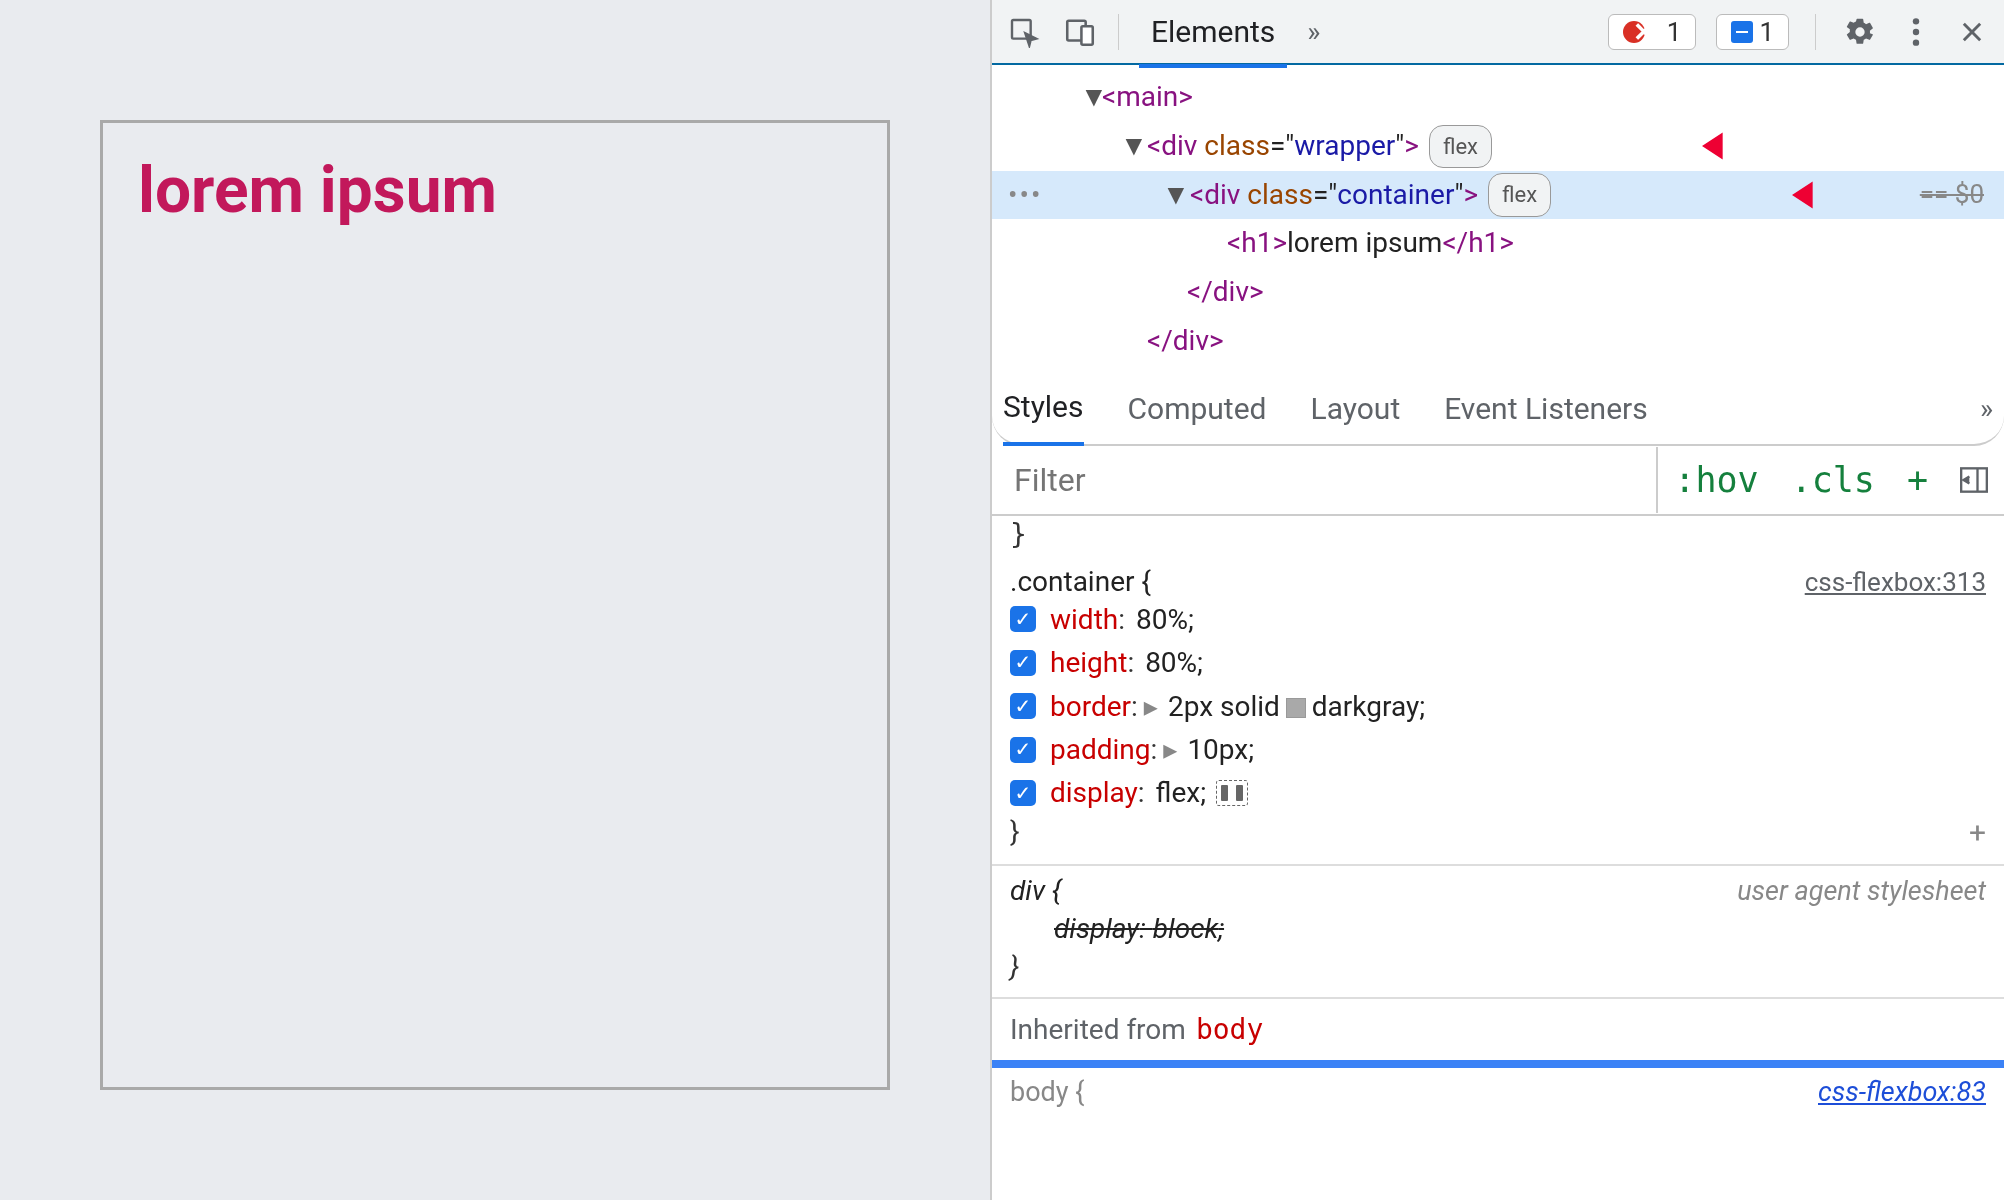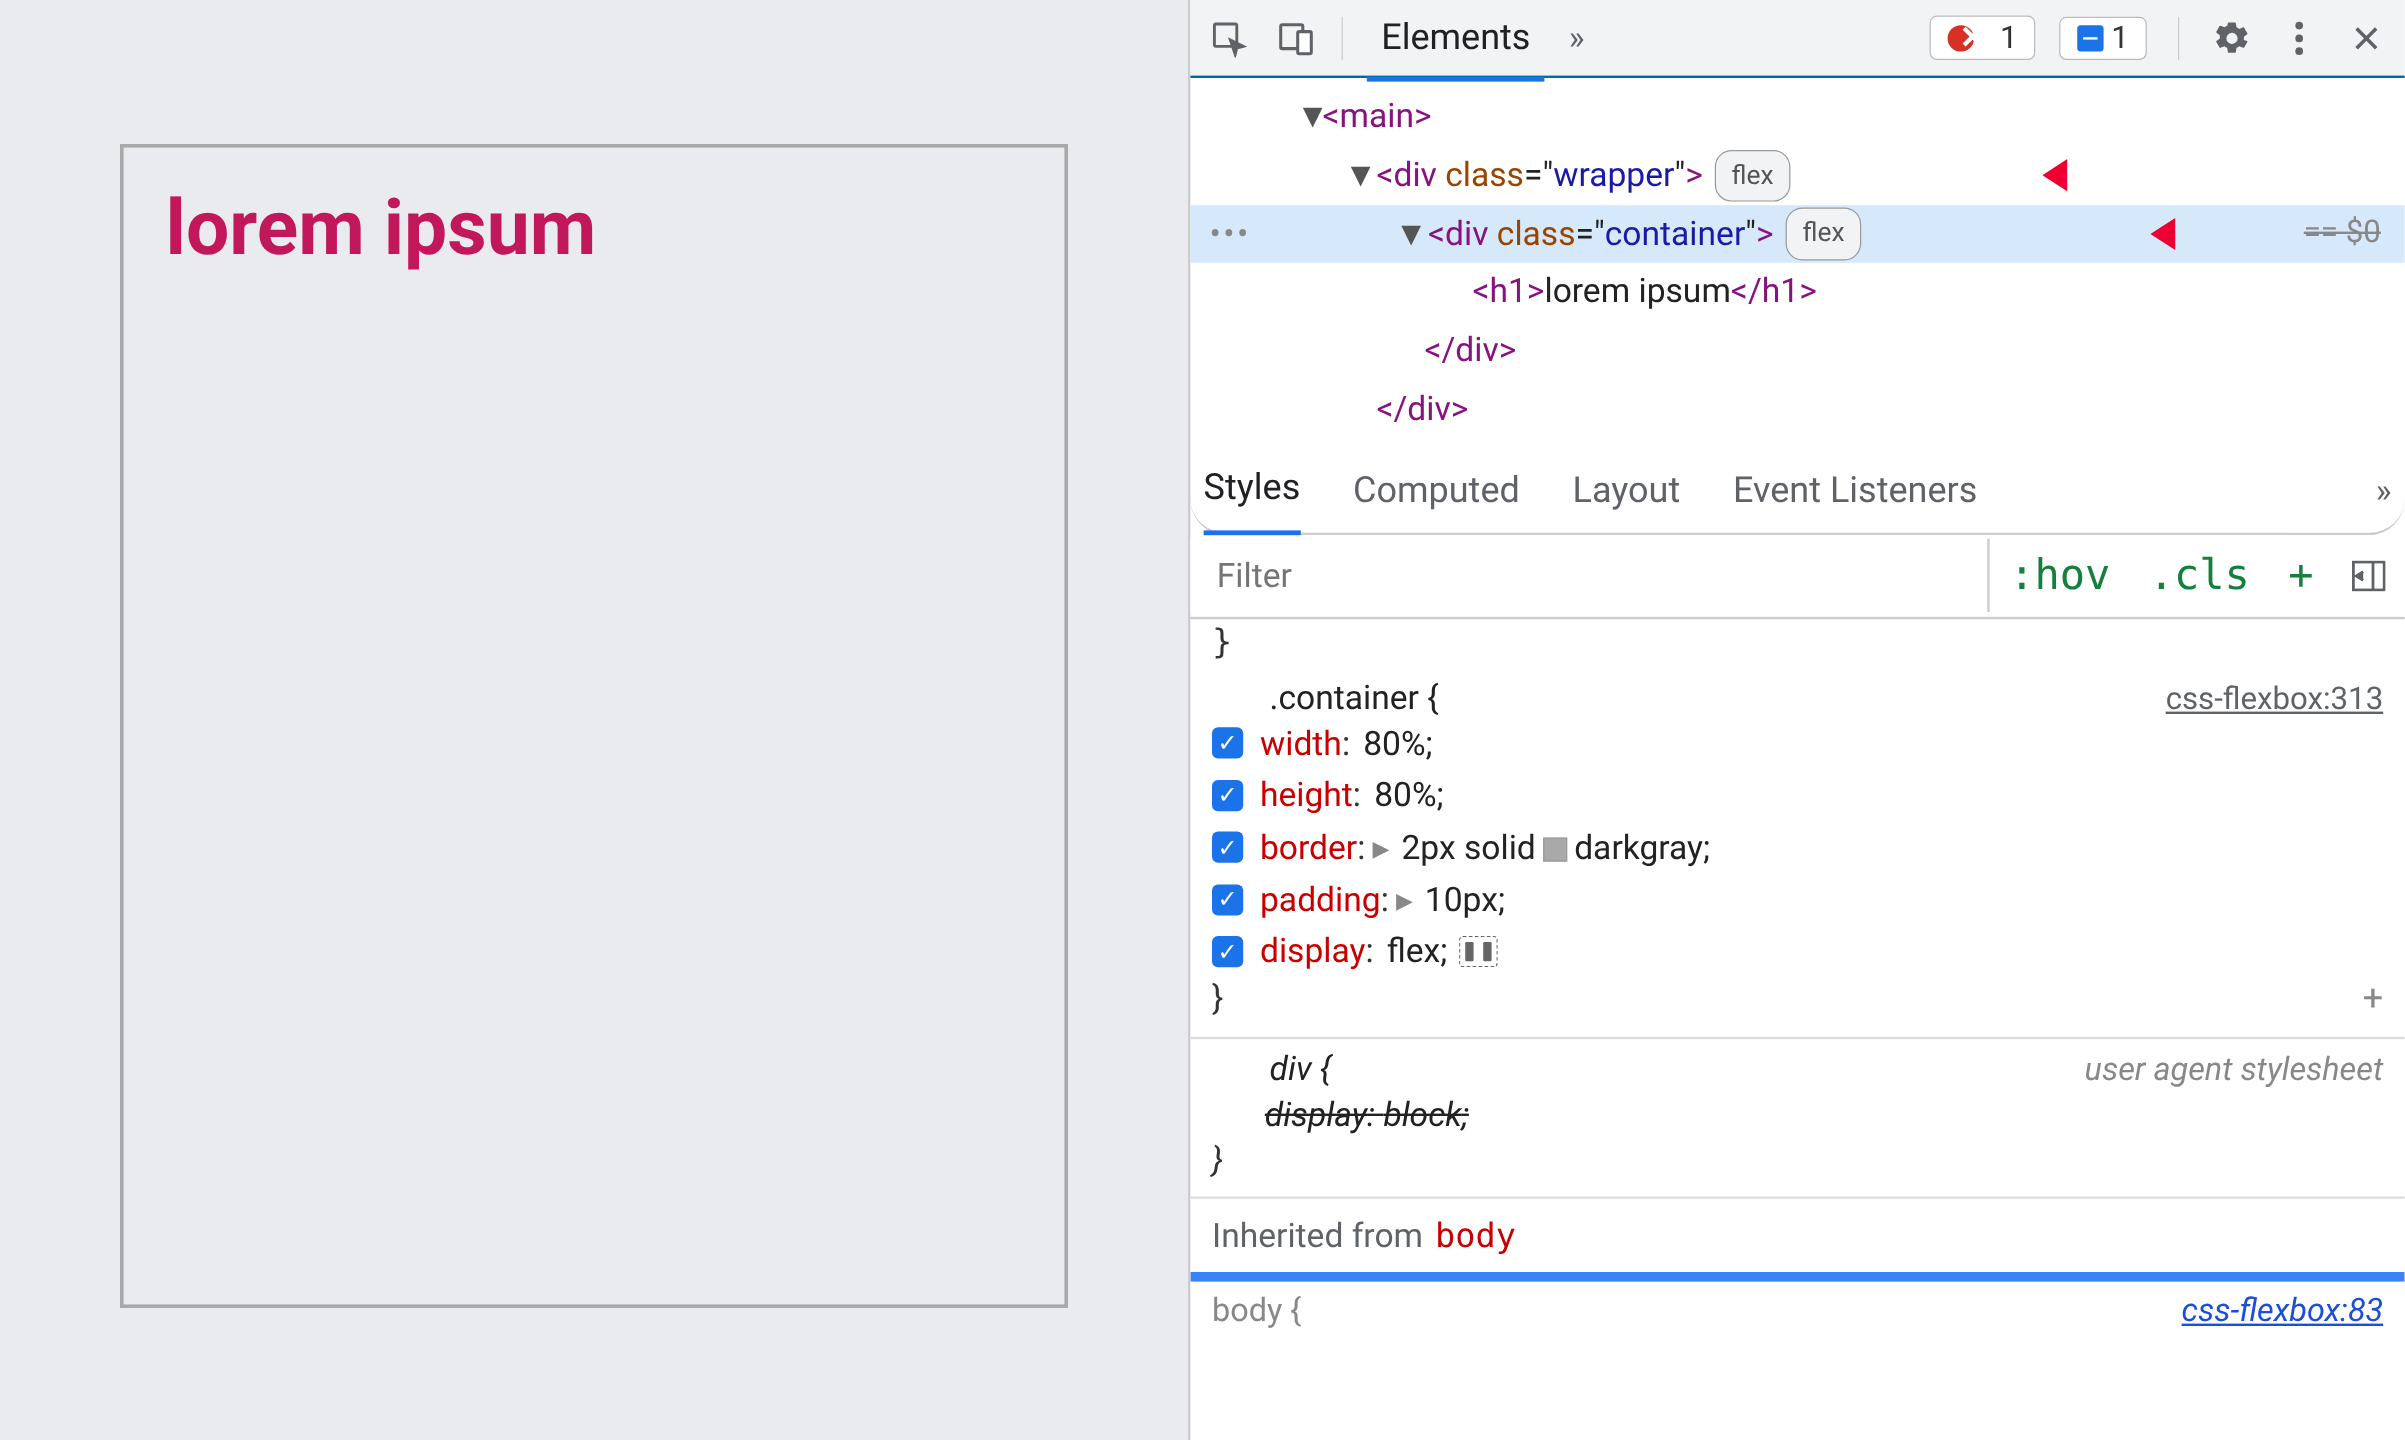--- a/index.html
+++ b/index.html
@@ -30,25 +30,25 @@
   .txt { color:#222; }
   .flex-pill { border:1.5px solid #999; background:#f1f3f4; color:#555; font-size:22px; border-radius:14px; padding:3px 13px; margin-left:10px; }
   .red-arrow { position:absolute; color:#e03; font-size:34px; }
   .ref { color:#888; text-decoration:line-through; margin-left:auto; margin-right:20px; font-size:26px; }
   .breadcrumb { display:flex; align-items:center; gap:36px; padding: 14px 24px; border-top:2px solid #ccc; border-bottom:2px solid #ccc; background:#f1f3f4; font-size:28px; }
   .breadcrumb .bc { color:#881280; }
   .breadcrumb .bc.sel { background:#dfe1e5; padding:4px 10px; border-radius:4px; }
   .styles-tabs { display:flex; align-items:center; gap:44px; padding: 15px 11px; border-bottom:2px solid #ccc; font-size:30px; color:#5f6368;border-radius:30px; }
   .styles-tabs .stab.active { color:#202124; border-bottom:4px solid #1a73e8; padding-bottom:18px; margin-bottom:-17px; }
   .filter-row { display:flex; align-items:center; border-bottom:2px solid #ccc; }
-  .filter-row input { flex:1; border:none; font-size:28px; padding:14px 22px; background:#fff; color:#9aa0a6; outline:none; border-right:2px solid #ccc; }
+  .filter-row input { flex:1; border:none; font-size:32px; padding:14px 22px; background:#fff; color:#9aa0a6; outline:none; border-right:2px solid #ccc; }
   .filter-row .fbtn { padding:14px 16px; font-size:35px; color:#15803d; font-family: Menlo, monospace; }
   .rules { font-family: Menlo, Monaco, Consolas, monospace; font-size:28px; overflow:auto; }
   .rule { border-bottom:2px solid #ddd; padding: 8px 18px 14px 18px; }
-  .rule .sel-line { display:flex; align-items:baseline;margin-left:48px; }
+  .rule .sel-line { display:flex; align-items:baseline; }
   .rule .selname { color:#222; }
   .rule .src { margin-left:auto; color:#5f6368; text-decoration:underline; font-size:26px; }
   .rule .ua { margin-left:auto; color:#888; font-style:italic; font-size:27px; }
   .decl { display:flex; align-items:center; margin-left:0; line-height:1.55; }
   .decl .cb { width:26px; height:26px; border-radius:5px; background:#1a73e8; margin-right:14px; display:inline-flex; align-items:center; justify-content:center; color:#fff; font-size:20px; }
   .decl .prop { color:#c80000; }
   .decl .val { color:#222; margin-left:4px; }
   .decl .tri2 { color:#888; margin:0 6px; }
   .swatch { display:inline-block; width:20px; height:20px; background:#a9a9a9; border:1px solid #999; margin:0 6px -2px 6px; }
   .strike { text-decoration: line-through; color:#222; font-style:italic; }

